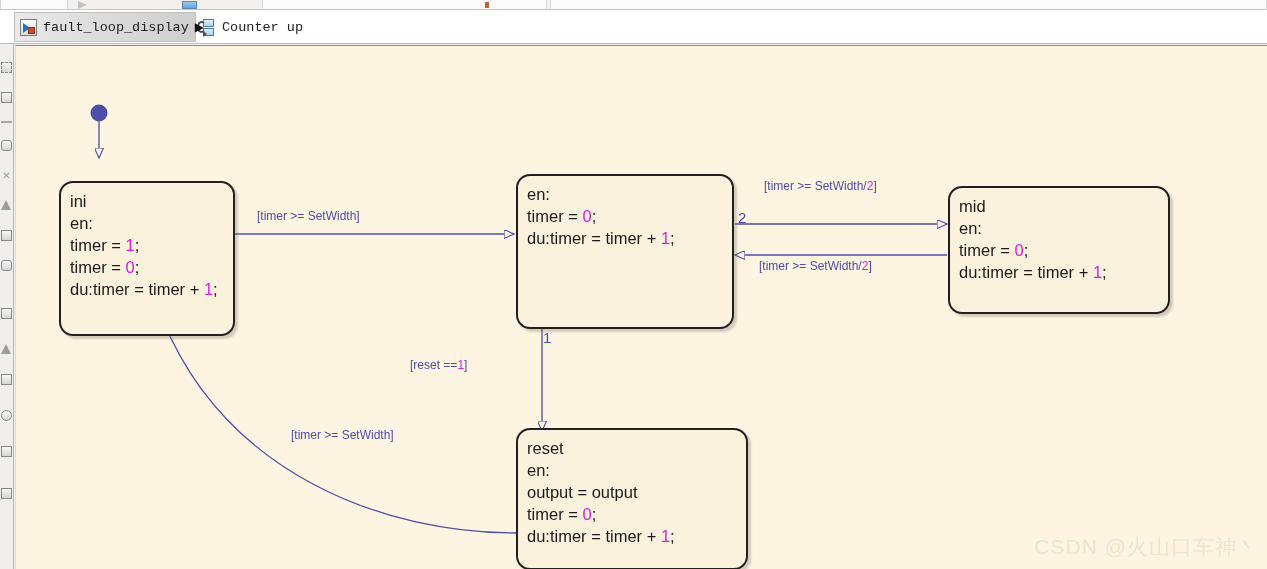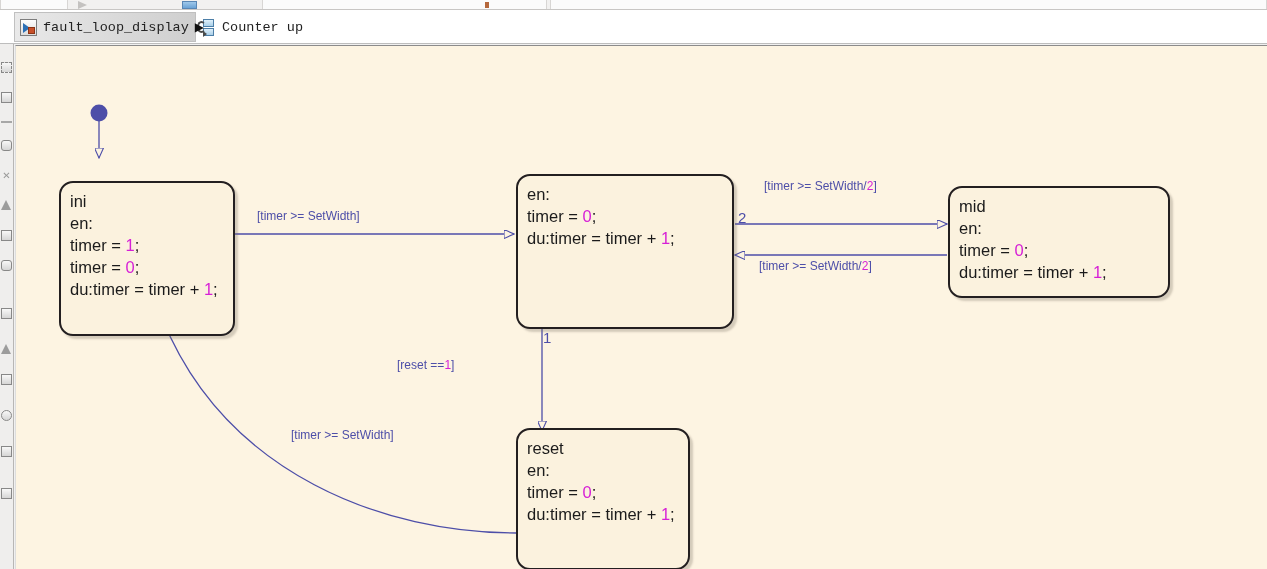--- a/index.html
+++ b/index.html
@@ -370,43 +370,45 @@
       <div class="state-line"><span>timer = </span><span class="num">0</span><span>;</span></div>
       <div class="state-line"><span>du:timer = timer + </span><span class="num">1</span><span>;</span></div>
     </div>
 
     <div class="state" style="left:500px; top:128px; width:218px; height:155px;">
       <div class="state-line"><span>en:</span></div>
       <div class="state-line"><span>timer = </span><span class="num">0</span><span>;</span></div>
       <div class="state-line"><span>du:timer = timer + </span><span class="num">1</span><span>;</span></div>
     </div>
 
-    <div class="state" style="left:932px; top:140px; width:222px; height:112px;">
+    <div class="state" style="left:932px; top:140px; width:222px; height:128px;">
       <div class="state-line"><span>mid</span></div>
       <div class="state-line"><span>en:</span></div>
       <div class="state-line"><span>timer = </span><span class="num">0</span><span>;</span></div>
       <div class="state-line"><span>du:timer = timer + </span><span class="num">1</span><span>;</span></div>
     </div>
 
-    <div class="state" style="left:500px; top:382px; width:174px; height:142px;">
+    <div class="state" style="left:500px; top:382px; width:232px; height:142px;">
       <div class="state-line"><span>reset</span></div>
       <div class="state-line"><span>en:</span></div>
+      <div class="state-line"><span>output = output</span></div>
       <div class="state-line"><span>timer = </span><span class="num">0</span><span>;</span></div>
       <div class="state-line"><span>du:timer = timer + </span><span class="num">1</span><span>;</span></div>
     </div>
 
     <div class="tlabel" style="left:241px; top:163px;"><span>[timer &gt;= SetWidth]</span></div>
 
     <div class="tlabel" style="left:748px; top:133px;"><span>[timer &gt;= SetWidth/</span><span class="num">2</span><span>]</span></div>
 
     <div class="tlabel" style="left:743px; top:213px;"><span>[timer &gt;= SetWidth/</span><span class="num">2</span><span>]</span></div>
 
-    <div class="tlabel" style="left:381px; top:312px;"><span>[reset ==</span><span class="num">1</span><span>]</span></div>
+    <div class="tlabel" style="left:394px; top:312px;"><span>[reset ==</span><span class="num">1</span><span>]</span></div>
 
     <div class="tlabel" style="left:275px; top:382px;"><span>[timer &gt;= SetWidth]</span></div>
 
     <div class="plabel" style="left:722px; top:163px;">2</div>
 
     <div class="plabel" style="left:527px; top:283px;">1</div>
 
+    <div class="watermark">CSDN @火山口车神丶</div>
   </div>
 
 </div>
 
 </body></html>

